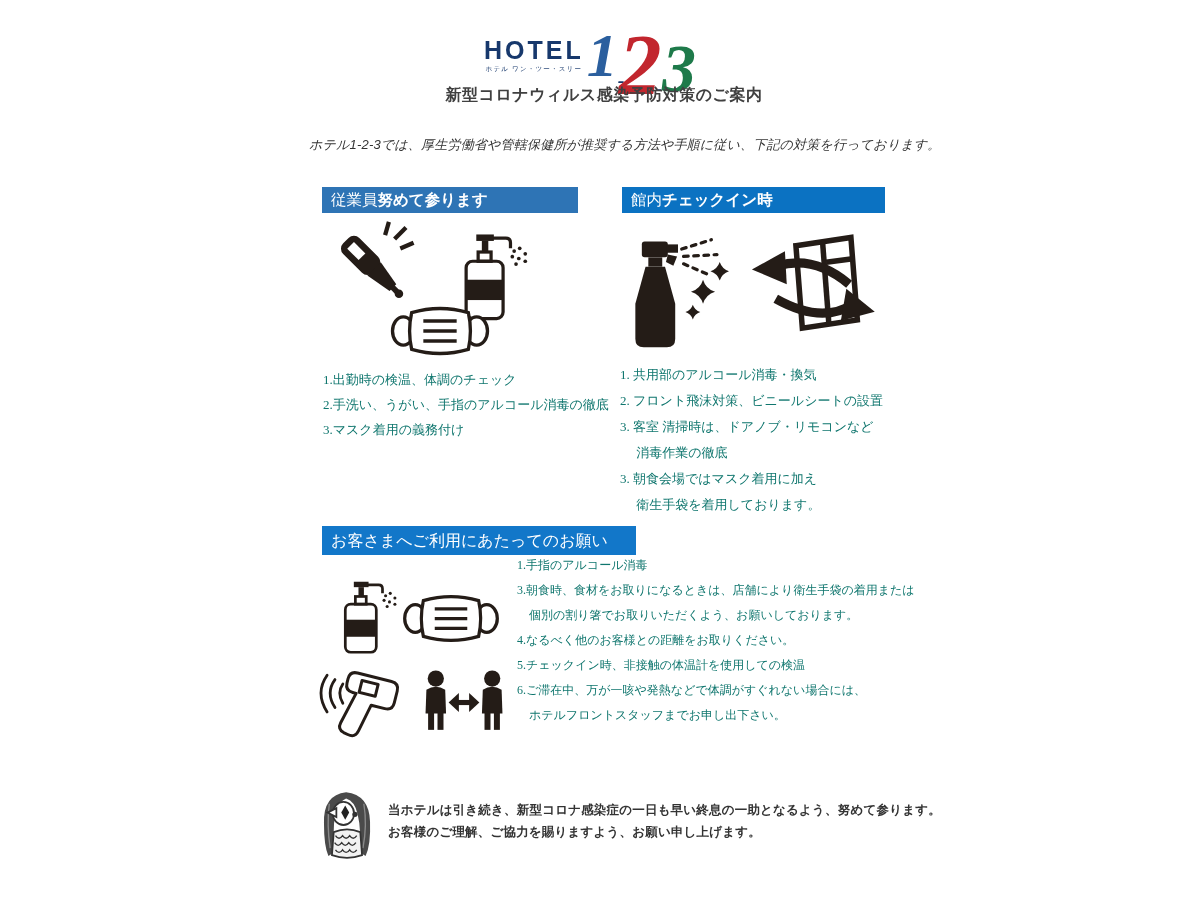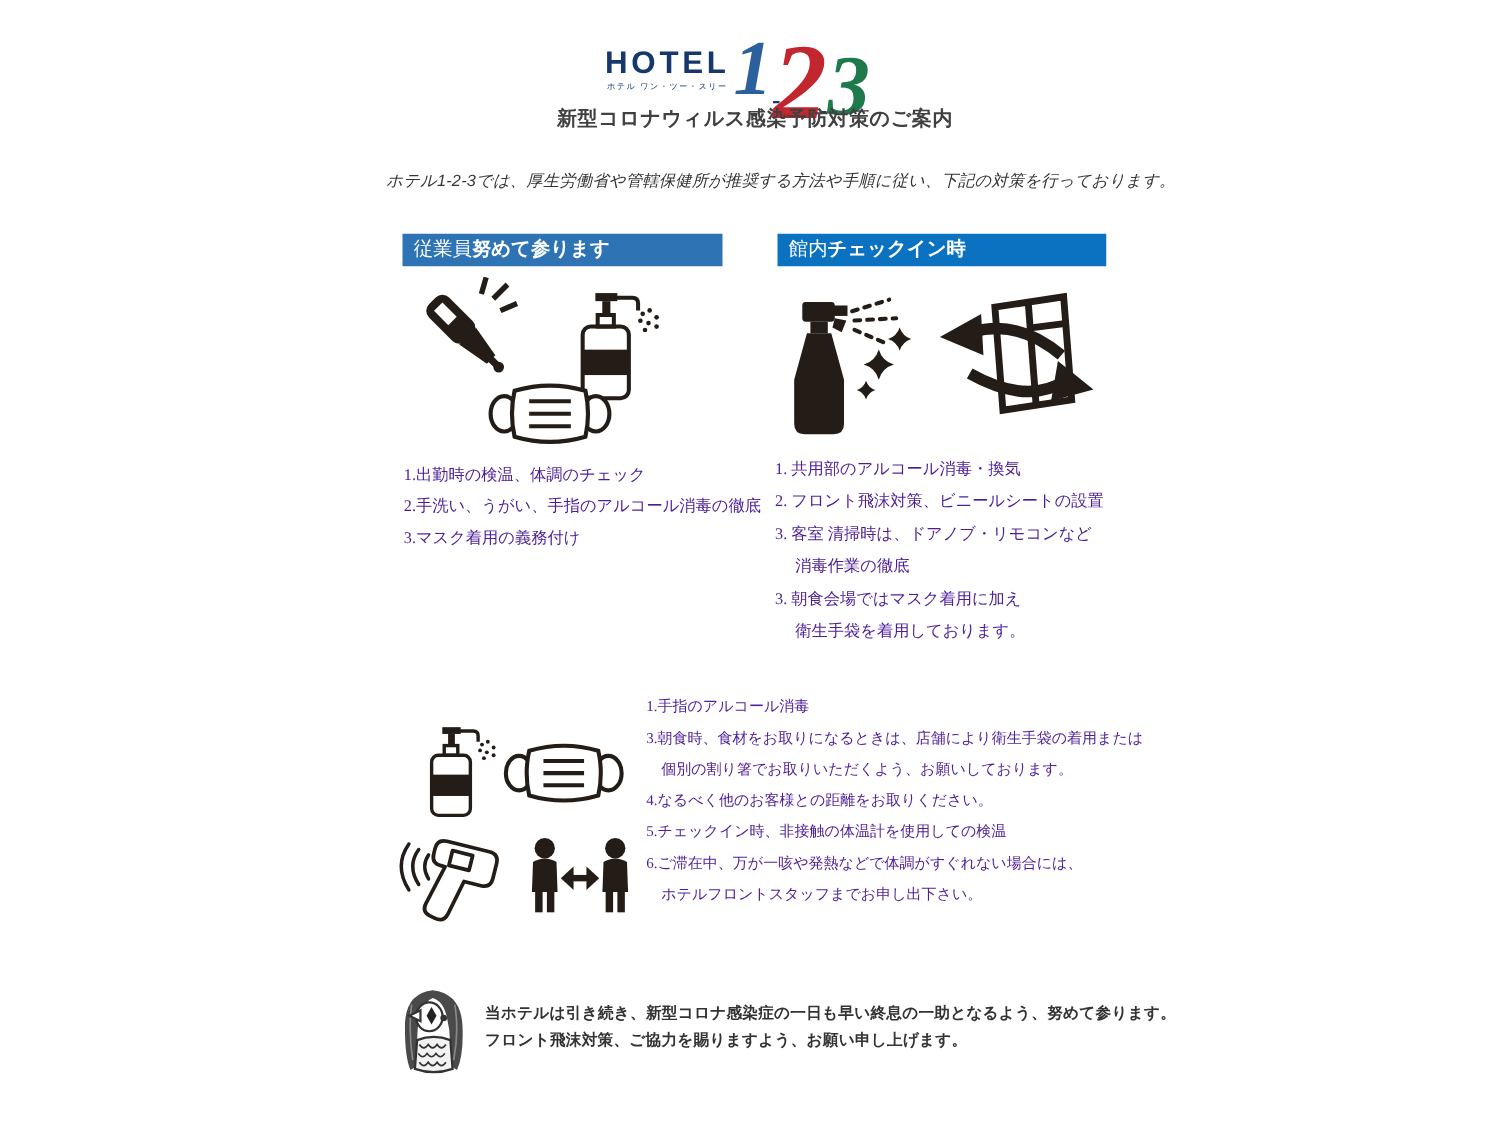--- a/index.html
+++ b/index.html
@@ -23,21 +23,21 @@
   .intro{position:absolute;left:309px;top:136px;font-size:13px;letter-spacing:0.2px;color:#333;font-style:italic;}
   .sec-header{position:absolute;height:26px;line-height:26px;color:#fff;font-size:15.5px;
               padding-left:9px;box-sizing:border-box;white-space:nowrap;overflow:hidden;}
   .sec-header .light{font-weight:400;}
   .sec-header .bold{font-weight:bold;}
   #staff-header{left:322px;top:187px;width:256px;}
   #facility-header{left:622px;top:187px;width:263px;}
   #guest-header{left:322px;top:526px;width:314px;height:29px;line-height:29px;font-size:16px;}
   
   .jlist{position:absolute;margin:0;padding:0;list-style:none;
-         font-family:"Liberation Serif",serif;color:#4c1d95;}
+         font-family:"Liberation Serif",serif;color:#0f766e;}
   .jlist li{white-space:pre-line;}
   #staff-list{left:323px;top:367px;font-size:13px;line-height:25px;}
   #facility-list{left:620px;top:362px;font-size:13px;line-height:26px;}
   #guest-list{left:517px;top:553px;font-size:12px;line-height:25px;width:440px;}
   
   .icon{position:absolute;}
   #icon-thermometer{left:330px;top:220px;}
   #icon-pump-staff{left:455px;top:228px;}
   #icon-mask-staff{left:390px;top:297px;}
   #icon-spray{left:627px;top:235px;}
@@ -179,20 +179,23 @@
 
   <ul class="jlist" id="facility-list">
     <li>1. 共用部のアルコール消毒・換気</li>
     <li>2. フロント飛沫対策、ビニールシートの設置</li>
     <li>3. 客室 清掃時は、ドアノブ・リモコンなど
 　 消毒作業の徹底</li>
     <li>3. 朝食会場ではマスク着用に加え
 　 衛生手袋を着用しております。</li>
   </ul>
 
+  <div class="sec-header" id="guest-header" style="background-color: rgb(18, 119, 201);">
+    <span class="light">お客さまへご利用にあたってのお願い</span>
+  </div>
 
   <div class="icon" id="icon-pump-guest" style="color: rgb(36, 28, 23);">
     <svg viewBox="0 0 80 105" width="62" height="86">
       <g fill="none" stroke="currentColor" stroke-width="3.5">
         <rect x="12" y="36" width="40" height="62" rx="7"></rect>
         <rect x="25" y="26" width="14" height="10"></rect>
         <path d="M41 11 h14 q5 0 5 5 v6"></path>
       </g>
       <rect x="29" y="14" width="7" height="12" fill="currentColor"></rect>
       <rect x="23" y="7" width="19" height="7" fill="currentColor"></rect>
@@ -281,16 +284,16 @@
       <g fill="none" stroke="#333" stroke-width="1.5">
         <path d="M22 52 q4 6 8 0 q4 6 8 0 q4 6 8 0"></path>
         <path d="M21 60 q4 6 8 0 q4 6 8 0 q4 6 8 0"></path>
         <path d="M22 68 q4 6 8 0 q4 6 8 0 q4 6 8 0"></path>
       </g>
     </svg>
   </div>
 
   <div class="closing">
     <div>当ホテルは引き続き、新型コロナ感染症の一日も早い終息の一助となるよう、努めて参ります。</div>
-    <div>フロント飛沫対策、ご協力を賜りますよう、お願い申し上げます。</div>
+    <div>お客様のご理解、ご協力を賜りますよう、お願い申し上げます。</div>
   </div>
 
 </div>
 
 </body></html>

